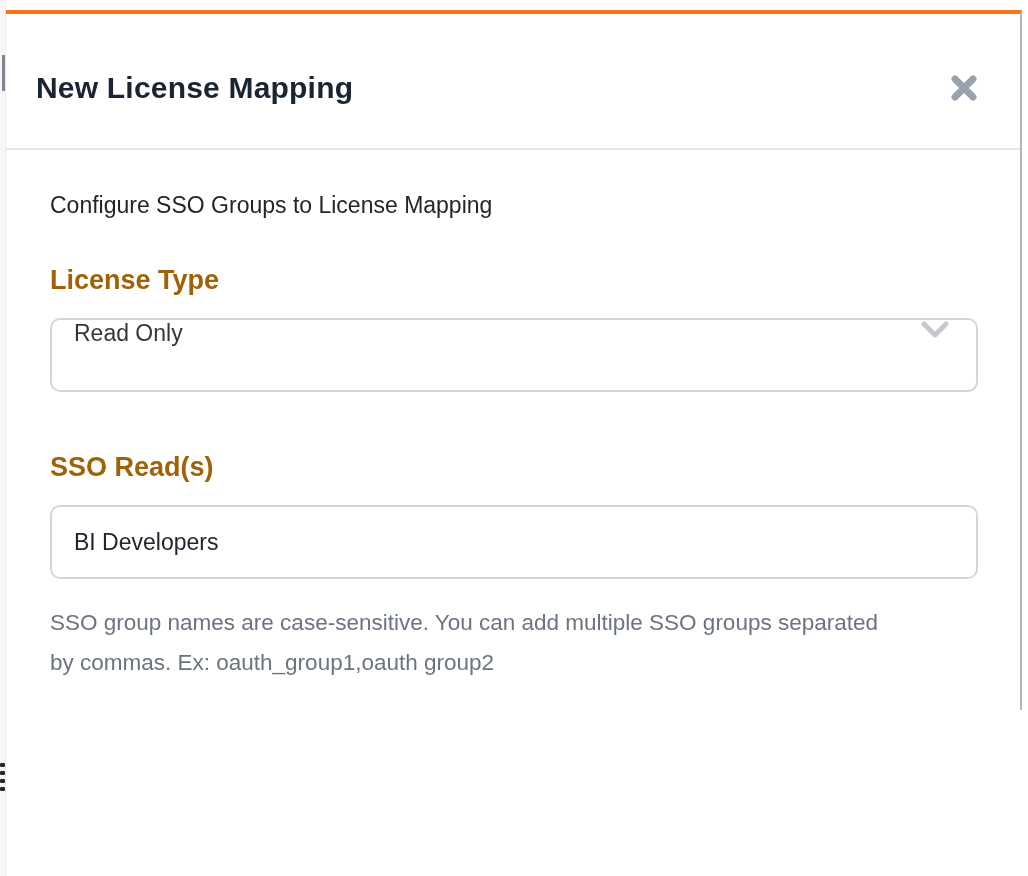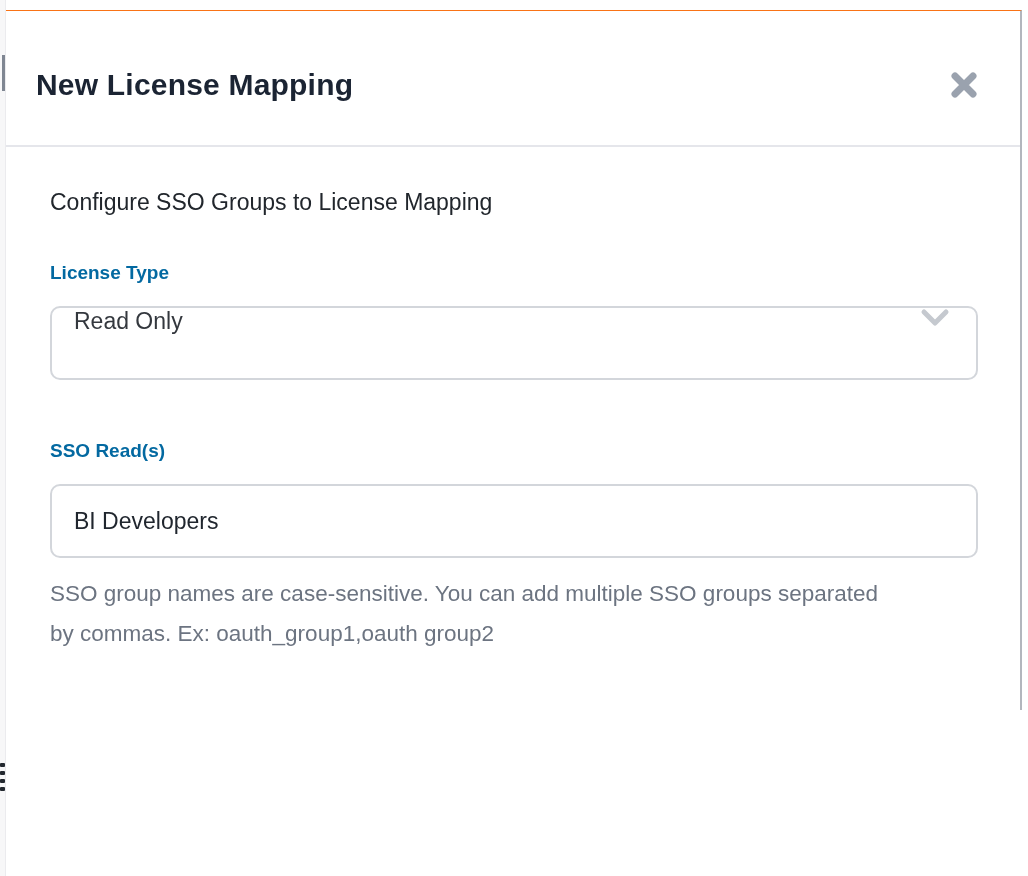--- a/index.html
+++ b/index.html
@@ -35,21 +35,21 @@
     margin-bottom: 4px;
     border-radius: 1px;
   }
 
   
   .modal {
     position: absolute;
     left: 6px; top: 10px;
     width: 1016px; height: 700px;
     background: #ffffff;
-    border-top: 1px solid #f97316;
+    border-top: 4px solid #f97316;
     border-right: 2px solid #b3b6bd;
     z-index: 1;
   }
 
   .modal-header {
     height: 136px;
     display: flex;
     align-items: center;
     justify-content: space-between;
     padding: 14px 34px 0 30px;
@@ -74,23 +74,23 @@
   .modal-body { padding: 42px 50px 0 44px; }
 
   .subtitle {
     font-size: 23px;
     color: #21262c;
     margin-bottom: 46px;
   }
 
   .field-label {
     display: block;
-    font-size: 19px;
+    font-size: 27px;
     font-weight: bold;
-    color: #0369a1;
+    color: #a16207;
     margin-bottom: 22px;
   }
 
   .select-box {
     width: 928px;
     height: 74px;
     border: 2px solid #d3d6db;
     border-radius: 10px;
     display: flex;
     justify-content: space-between;
@@ -113,21 +113,21 @@
     padding: 0 22px;
     font-family: Liberation Sans, sans-serif;
     font-size: 23px;
     color: #20262e;
     background: #ffffff;
     outline: none;
     display: block;
   }
 
   .help-text {
-    margin-top: 16px;
+    margin-top: 24px;
     max-width: 845px;
     font-size: 22.5px;
     line-height: 40px;
     color: #6c7481;
   }
 </style>
 </head>
 <body>
 
 <div class="underlay-strip">

